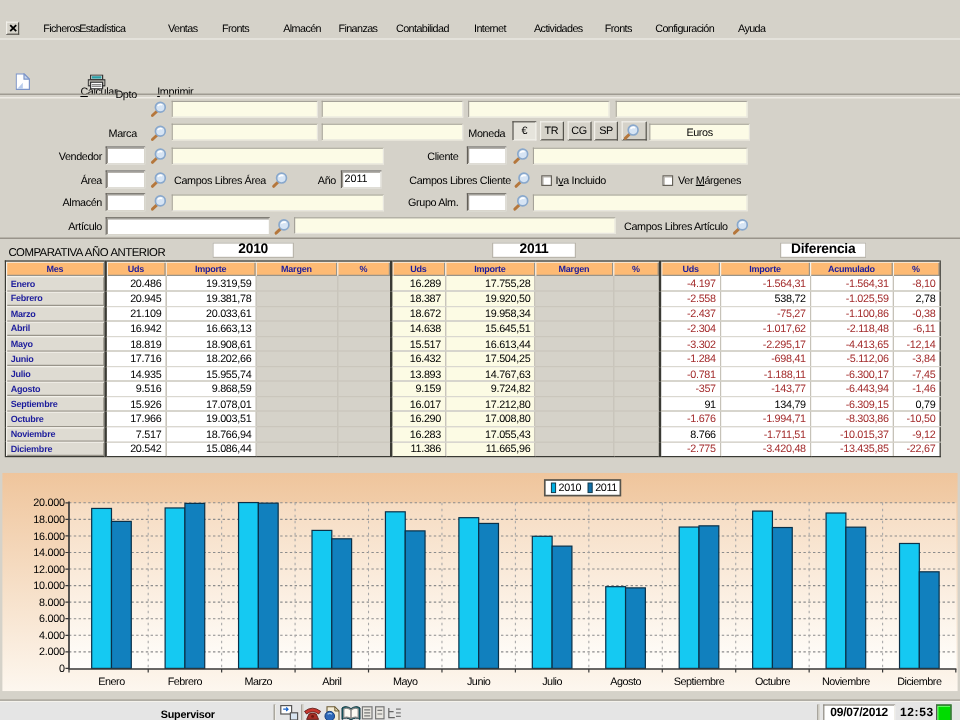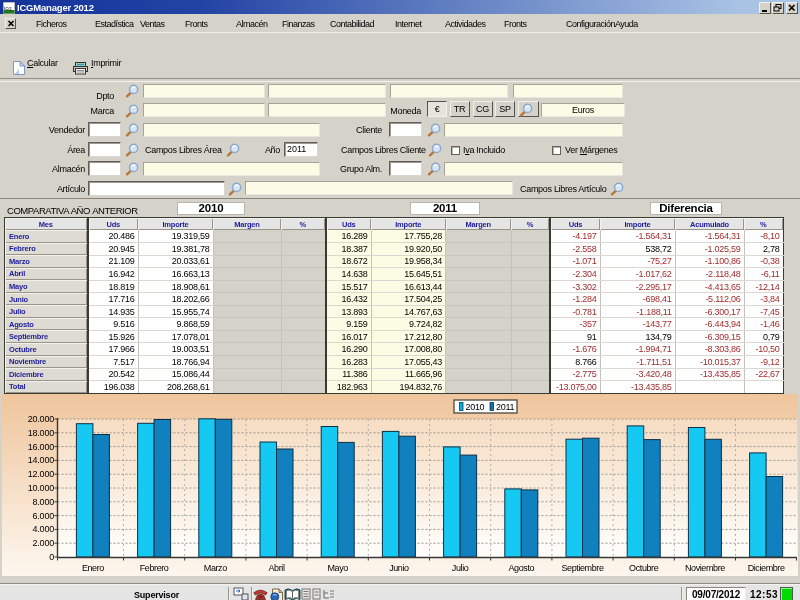--- a/index.html
+++ b/index.html
@@ -11,36 +11,36 @@
 .wbtn{position:absolute;top:1.5px;width:12px;height:12px;background:#D5D2C9;border:1px solid;border-color:#F2F0EA #55534C #55534C #F2F0EA;box-sizing:border-box;}
 
 #menu{left:0;top:14px;width:800px;height:18px;background:#D5D2C9;border-bottom:1px solid #EFEDE6;}
 .mi{position:absolute;top:5px;letter-spacing:-0.5px;}
 #xbtn{position:absolute;left:4.5px;top:3.5px;width:11.5px;height:11px;background:#D5D2C9;border:1px solid;border-color:#F2F0EA #55534C #55534C #F2F0EA;box-sizing:border-box;}
 
 #tabs{left:0;top:32px;width:800px;height:20px;background:#D5D2C9;}
 .vsep{position:absolute;width:1px;background:#9A968C;border-right:1px solid #F0EEE8;}
 #atab{position:absolute;left:52px;top:2px;width:54px;height:14px;border:1px solid #4A4A44;border-bottom:none;background:#DCD9D0;text-align:center;line-height:14px;letter-spacing:-0.3px;}
 
-.tbtxt{position:absolute;top:58px;letter-spacing:-0.3px;}
+.tbtxt{position:absolute;top:71px;letter-spacing:-0.3px;margin-left:40px;}
 .u{text-decoration:underline;}
 #groove{left:0;top:78px;width:800px;height:2px;border-top:1px solid #928E84;border-bottom:1px solid #F4F2EC;}
 
 .fld{position:absolute;height:14px;background:#FCFBE6;border:1px solid;border-color:#A5A299 #E8E6DE #E8E6DE #A5A299;box-sizing:border-box;}
 .inp{position:absolute;height:15px;background:#fff;border:1px solid;border-color:#635F58 #D8D5CC #D8D5CC #635F58;box-sizing:border-box;box-shadow:inset 1px 1px 0 #9C9890;font-size:9px;line-height:13px;padding-left:2px;}
 .lbl{position:absolute;letter-spacing:-0.3px;text-align:right;white-space:nowrap;}
 .mag{position:absolute;width:14px;height:14px;}
 .mbtn{position:absolute;width:20px;height:16px;background:#D5D2C9;border:1px solid;border-color:#F2F0EA #55534C #55534C #F2F0EA;box-sizing:border-box;text-align:center;line-height:14px;letter-spacing:-0.3px;}
 .cb{position:absolute;width:9px;height:9px;background:#fff;border:1px solid #666259;box-shadow:inset 1px 1px 0 #B8B4AC;box-sizing:border-box;}
 
 #ghdr .box{position:absolute;top:202px;height:13px;background:#fff;border:1px solid #BAB6AC;box-sizing:border-box;font-weight:bold;font-size:11.5px;text-align:center;line-height:11px;letter-spacing:-0.2px;}
 
 #grid{position:absolute;left:4px;top:217px;border-collapse:collapse;table-layout:fixed;font-size:9px;}
 #grid td{padding:0 3px 0 0;height:12.55px;overflow:hidden;white-space:nowrap;box-sizing:border-box;}
-#grid .hc{font-weight:bold;font-size:7.5px;color:#1C1C9C;text-align:center;background:#e5e5e5;
+#grid .hc{font-weight:bold;font-size:7.5px;color:#1C1C9C;text-align:center;background:#fdba74;
   box-shadow:inset 1px 1px 0 #F3F1EA,inset -1px -1px 0 #98948A;letter-spacing:-0.2px;padding:0;}
 #grid .mes{font-weight:bold;font-size:7.5px;color:#1C1C9C;text-align:left;background:#DEDBD2;
   box-shadow:inset 1px 1px 0 #F3F1EA,inset -1px -1px 0 #98948A;letter-spacing:-0.2px;padding:0 0 0 4px;}
 #grid .n{text-align:right;background:#fff;letter-spacing:-0.25px;border-bottom:1px solid #DAD8D0;}
 #grid .c{text-align:right;background:#FCFBE4;letter-spacing:-0.25px;border-bottom:1px solid #DAD8D0;}
 #grid .g{background:#D5D2C9;border-bottom:1px solid #CAC6BC;border-right:1px solid #C6C2B8;}
 #grid .r{color:#A32C2C;text-align:right;}
 #grid .gs{border-left:2px solid #3A3A34;}
 #grid .ml{border-right:2px solid #3A3A34;}
 table#grid{border:1px solid #3A3A34;}
@@ -49,54 +49,36 @@
 #grid td.n,#grid td.c{border-right:1px solid #C6C2B8;}
 #grid td:last-child{border-right:1.5px solid #3A3A34 !important;}
 #grid tr:last-child td{border-bottom:1.5px solid #3A3A34 !important;}
 
 #status{left:0;top:584px;width:800px;height:24px;background:#e5e5e5;border-top:1px solid #F4F2EC;box-shadow:0 -1px 0 #8E8A80;}
 .sbox{position:absolute;background:#fff;border:1px solid;border-color:#89857C #F0EEE8 #F0EEE8 #89857C;box-sizing:border-box;}
 </style></head>
 <body>
 <div id="win">
 
-<div id="title" class="ab">
-  <svg class="ab" style="left:3px;top:1.5px" width="12" height="12">
-        <rect x="0" y="0" width="12" height="12" fill="#fff" stroke="#777"></rect>
-        <rect x="0.5" y="8" width="11" height="3.5" fill="#1E7A1E"></rect>
-        <text x="1" y="7.5" font-size="6" fill="#333" font-family="Liberation Sans">icg</text>
-      </svg>
-  <span class="txt">ICGManager 2012</span>
-  <div class="wbtn" style="left:759px"><svg width="10" height="10">
-          <line x1="2" y1="8" x2="7" y2="8" stroke="#000" stroke-width="2"></line>
-        </svg></div>
-  <div class="wbtn" style="left:772px"><svg width="10" height="10">
-          <rect x="3" y="1.5" width="5" height="4" fill="none" stroke="#000"></rect>
-          <rect x="1" y="4" width="5" height="4" fill="#D5D2C9" stroke="#000"></rect>
-        </svg></div>
-  <div class="wbtn" style="left:786px"><svg width="10" height="10">
-          <path d="M2 2 L7.5 7.5 M7.5 2 L2 7.5" stroke="#000" stroke-width="1.6"></path>
-        </svg></div>
-</div>
 
 <div id="menu" class="ab">
   <div id="xbtn"><svg width="11" height="10">
           <path d="M2.5 2 L7.5 7 M7.5 2 L2.5 7" stroke="#000" stroke-width="1.5"></path>
         </svg></div>
   <span class="mi" style="left:36px">Ficheros</span>
-  <span class="mi" style="left:95px">Estadística</span>
+  <span class="mi" style="left:66px">Estadística</span>
   <span class="mi" style="left:140px">Ventas</span>
   <span class="mi" style="left:185px">Fronts</span>
   <span class="mi" style="left:236px">Almacén</span>
   <span class="mi" style="left:282px">Finanzas</span>
   <span class="mi" style="left:330px">Contabilidad</span>
   <span class="mi" style="left:395px">Internet</span>
   <span class="mi" style="left:445px">Actividades</span>
   <span class="mi" style="left:504px">Fronts</span>
-  <span class="mi" style="left:566px">Configuración</span>
+  <span class="mi" style="left:546px">Configuración</span>
   <span class="mi" style="left:615px">Ayuda</span>
 </div>
 
 
 <svg class="ab" style="left:13px;top:61px" width="12" height="14">
       <path d="M0.5 0.5 H7 L11.5 5 V13.5 H0.5 Z" fill="#fff" stroke="#7E96C8"></path>
       <path d="M7 0.5 L7 5 L11.5 5 Z" fill="#C8D8F0" stroke="#7E96C8"></path>
       <path d="M1.5 13 L6 8 L6 13 Z" fill="#B8CCEC"></path>
     </svg>
 <span class="tbtxt" style="left:27px"><span class="u">C</span>alcular</span>
@@ -105,21 +87,21 @@
       <rect x="0.5" y="4.5" width="14" height="5" fill="#C8C5BC" stroke="#333"></rect>
       <rect x="2.5" y="6.5" width="10" height="5.5" fill="#fff" stroke="#333"></rect>
       <rect x="3.5" y="1.5" width="8" height="2" fill="#2AA0A8"></rect>
       <line x1="3.5" y1="8.5" x2="11.5" y2="8.5" stroke="#888"></line>
       <line x1="3.5" y1="10" x2="11.5" y2="10" stroke="#888"></line>
     </svg>
 <span class="tbtxt" style="left:91px"><span class="u">I</span>mprimir</span>
 <div id="groove" class="ab"></div>
 
 <div id="form" class="ab" style="left:0;top:0">
-  <span class="lbl" style="left:70px;top:91px;width:44px">Dpto</span>
+  <span class="lbl" style="left:70px;top:74px;width:44px">Dpto</span>
   <span class="lbl" style="left:70px;top:105.5px;width:44px">Marca</span>
   <span class="lbl" style="left:40px;top:125px;width:45px">Vendedor</span>
   <span class="lbl" style="left:40px;top:144.5px;width:45px">Área</span>
   <span class="lbl" style="left:40px;top:164px;width:45px">Almacén</span>
   <span class="lbl" style="left:40px;top:183.5px;width:45px">Artículo</span>
   <span class="lbl" style="left:330px;top:125px;width:52px">Cliente</span>
   <span class="lbl" style="left:355px;top:105.5px;width:66px">Moneda</span>
   <span class="lbl" style="left:330px;top:164px;width:52px">Grupo Alm.</span>
   <span class="lbl" style="left:252px;top:144.5px;width:28px">Año</span>
   <span class="ab ls" style="left:145px;top:144.5px">Campos Libres Área</span>
@@ -294,21 +276,21 @@
 <tr>
           <td class="mes ml">Marzo</td>
           <td class="n">21.109</td>
           <td class="n">20.033,61</td>
           <td class="g"></td>
           <td class="g"></td>
           <td class="c gs">18.672</td>
           <td class="c">19.958,34</td>
           <td class="g"></td>
           <td class="g"></td>
-          <td class="n gs r">-1.071</td>
+          <td class="n gs r">-2.437</td>
           <td class="n r">-75,27</td>
           <td class="n r">-1.100,86</td>
           <td class="n r">-0,38</td>
         </tr>
 <tr>
           <td class="mes ml">Abril</td>
           <td class="n">16.942</td>
           <td class="n">16.663,13</td>
           <td class="g"></td>
           <td class="g"></td>
@@ -433,35 +415,20 @@
           <td class="g"></td>
           <td class="g"></td>
           <td class="c gs">11.386</td>
           <td class="c">11.665,96</td>
           <td class="g"></td>
           <td class="g"></td>
           <td class="n gs r">-2.775</td>
           <td class="n r">-3.420,48</td>
           <td class="n r">-13.435,85</td>
           <td class="n r">-22,67</td>
-        </tr>
-<tr>
-          <td class="mes ml">Total</td>
-          <td class="n">196.038</td>
-          <td class="n">208.268,61</td>
-          <td class="g"></td>
-          <td class="g"></td>
-          <td class="c gs">182.963</td>
-          <td class="c">194.832,76</td>
-          <td class="g"></td>
-          <td class="g"></td>
-          <td class="n gs r">-13.075,00</td>
-          <td class="n r">-13.435,85</td>
-          <td class="n"></td>
-          <td class="n"></td>
         </tr>
 </tbody>
     </table>
 
 <svg id="chart" class="ab" style="left:0;top:394px" width="800" height="182">
 <defs>
 <linearGradient id="gbg" x1="0" y1="0" x2="0" y2="1">
           <stop offset="0" stop-color="#EFC59C"></stop>
           <stop offset="1" stop-color="#FDF7EF"></stop>
         </linearGradient>

